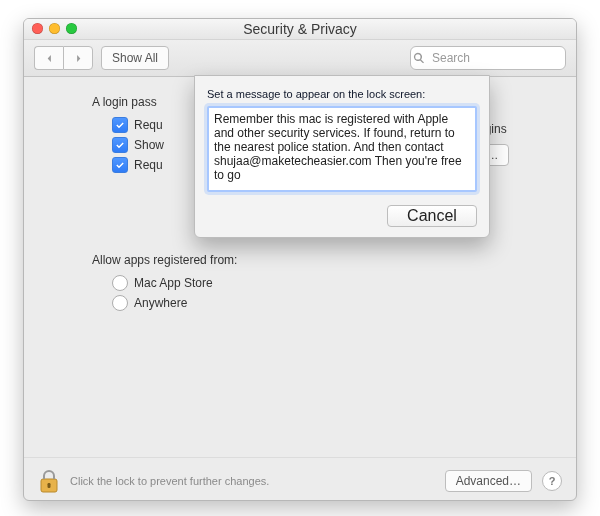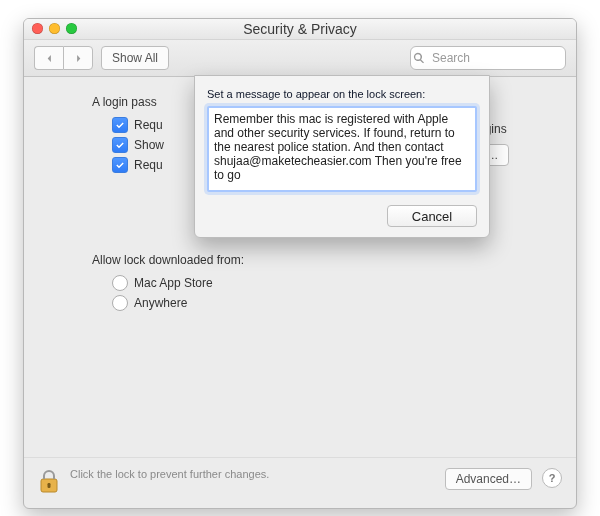--- a/index.html
+++ b/index.html
@@ -142,22 +142,22 @@
     background:#fff;
   }
 
   .tiny-btn {
     height:20px; padding:0 10px;
     background:#fff; border:1px solid var(--mac-btn-border); border-radius:4px;
     font-size:11px; color:#333; display:inline-flex; align-items:center; gap:2px;
   }
 
   .footer {
-    display:flex; align-items:flex-start; gap:10px;
-    padding:10px 14px 14px 14px;
+    display:flex; align-items:center; gap:10px;
+    padding:10px 14px 6px 14px;
     border-top:1px solid #dcdcdc;
   }
   .footer .hint{color:#8a8a8a; font-size:11px; flex:1;}
   .helpcircle{
     width:18px;height:18px;border-radius:50%;
     border:1px solid #b9b9b9;background:#fff;
     display:flex;align-items:center;justify-content:center;
     color:#7a7a7a;font-size:11px;font-weight:600;
   }
   .lock-icon{width:22px;height:26px;flex:none;}
@@ -178,21 +178,21 @@
     border-radius:2px; background:#fff;
     font-family:inherit; font-size:12px; color:#222;
     padding:4px 5px; resize:none; outline:none;
     box-shadow: 0 0 0 3px rgba(120,170,255,0.25);
   }
   .sheet .btnrow{display:flex; justify-content:flex-end; gap:10px; margin-top:10px;}
   .mac-btn{
     min-width:64px; height:20px; border-radius:4px;
     border:1px solid var(--mac-btn-border);
     background:linear-gradient(#ffffff,#f0f0f0);
-    font-size:13px; color:#222; display:inline-flex; align-items:center; justify-content:center;
+    font-size:16px; color:#222; display:inline-flex; align-items:center; justify-content:center;
     padding:0 12px;
   }
   .mac-btn.primary{
     background:linear-gradient(#5aa0ff,#2f7cf6);
     border-color:#2569d6; color:#fff;
   }
 
   
   .obscured { white-space:pre; }
 </style>
@@ -268,21 +268,21 @@
     </div>
 
     <div style="position:absolute; left:440px; top:45px; font-size:12px; color:#333; display:flex; align-items:center; gap:6px;">
       <span>r begins</span>
     </div>
     <div style="position:absolute; left:440px; top:67px;">
       <div class="tiny-btn">ge…</div>
     </div>
 
     <div class="section" style="margin-left:40px; margin-top:80px;">
-      <div class="heading">Allow lock downloaded from:</div>
+      <div class="heading">Allow apps registered from:</div>
       <div class="row">
         <div class="radio"></div>
         <span>Mac App Store</span>
       </div>
       <div class="row">
         <div class="radio"></div>
         <span>Anywhere</span>
       </div>
     </div>
 

